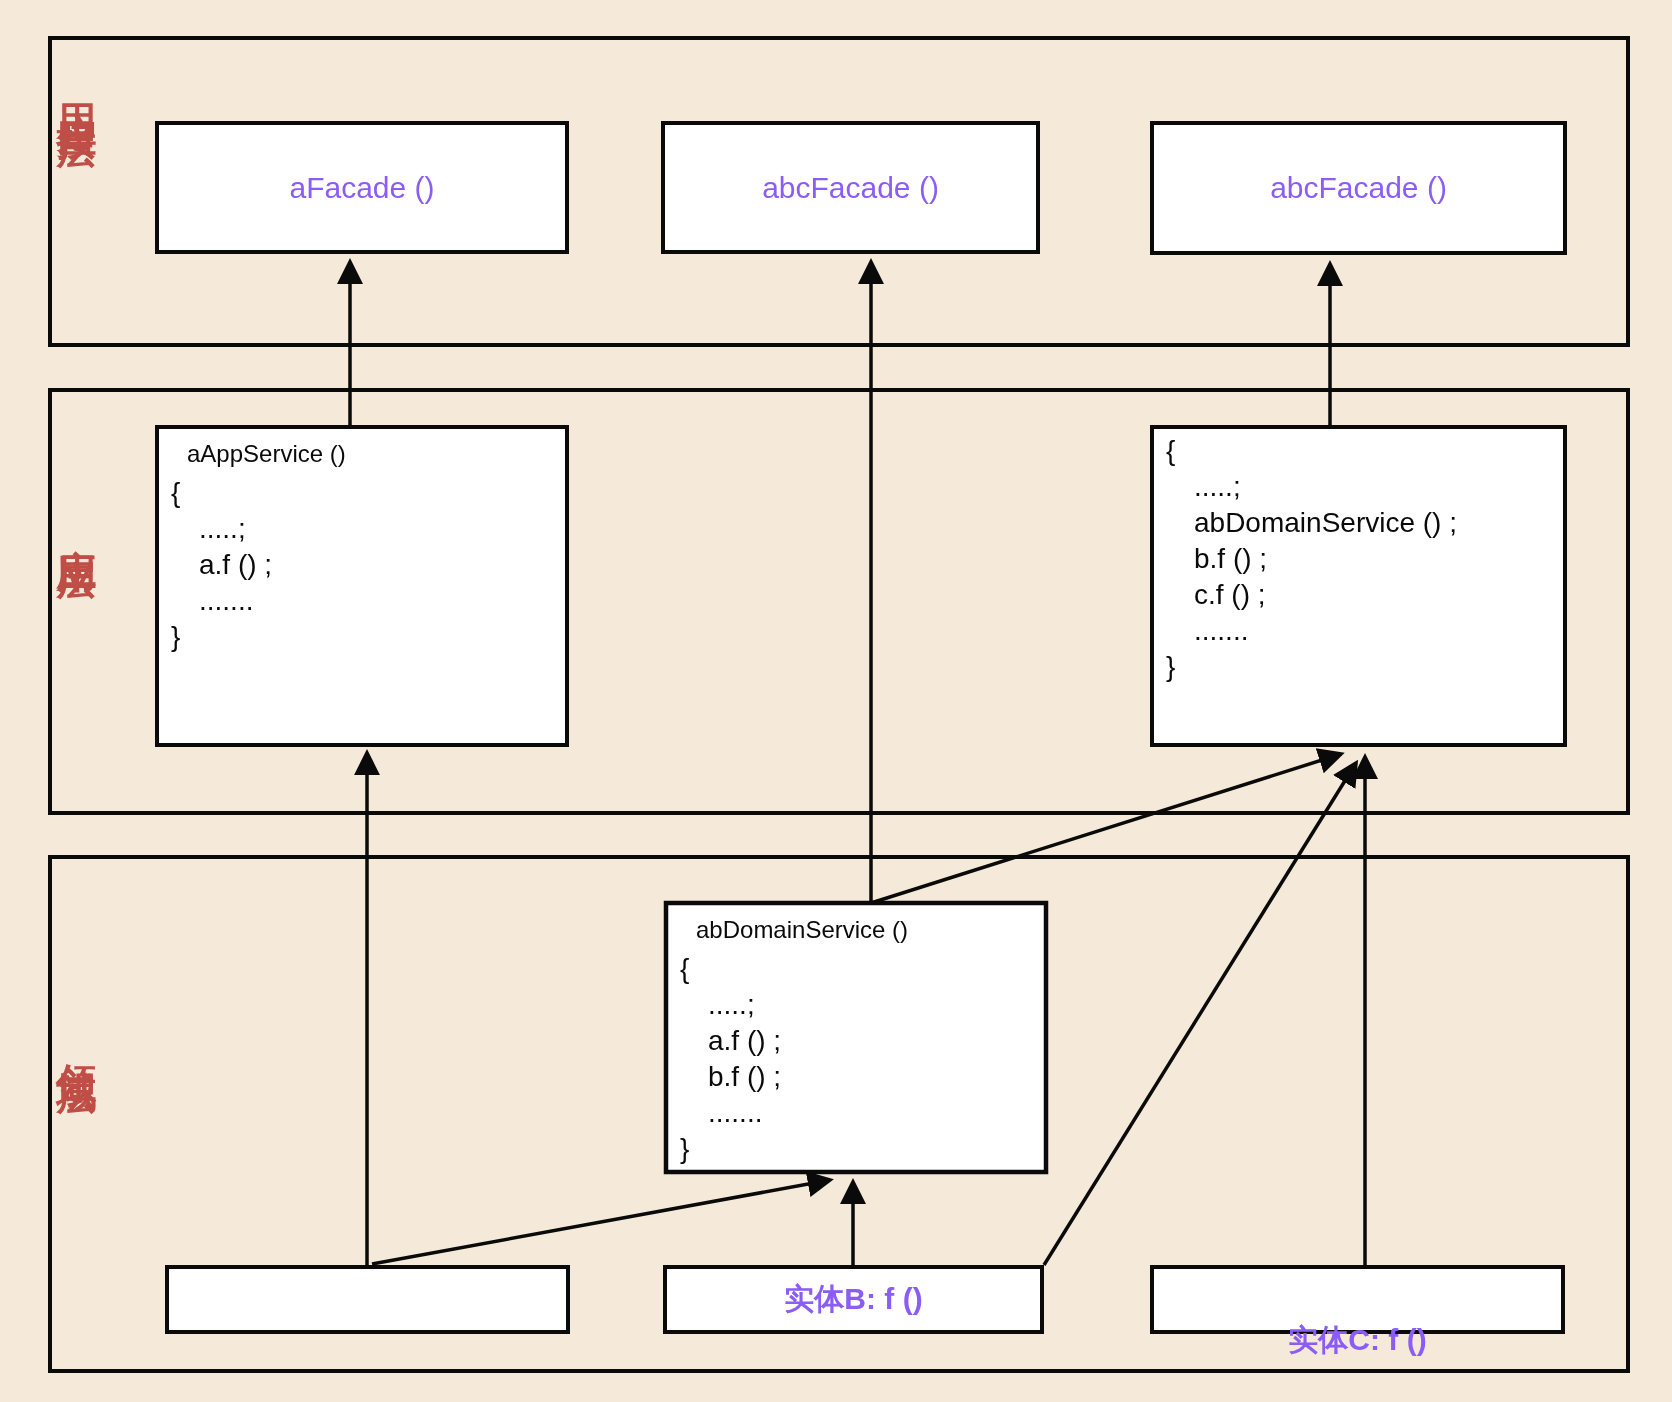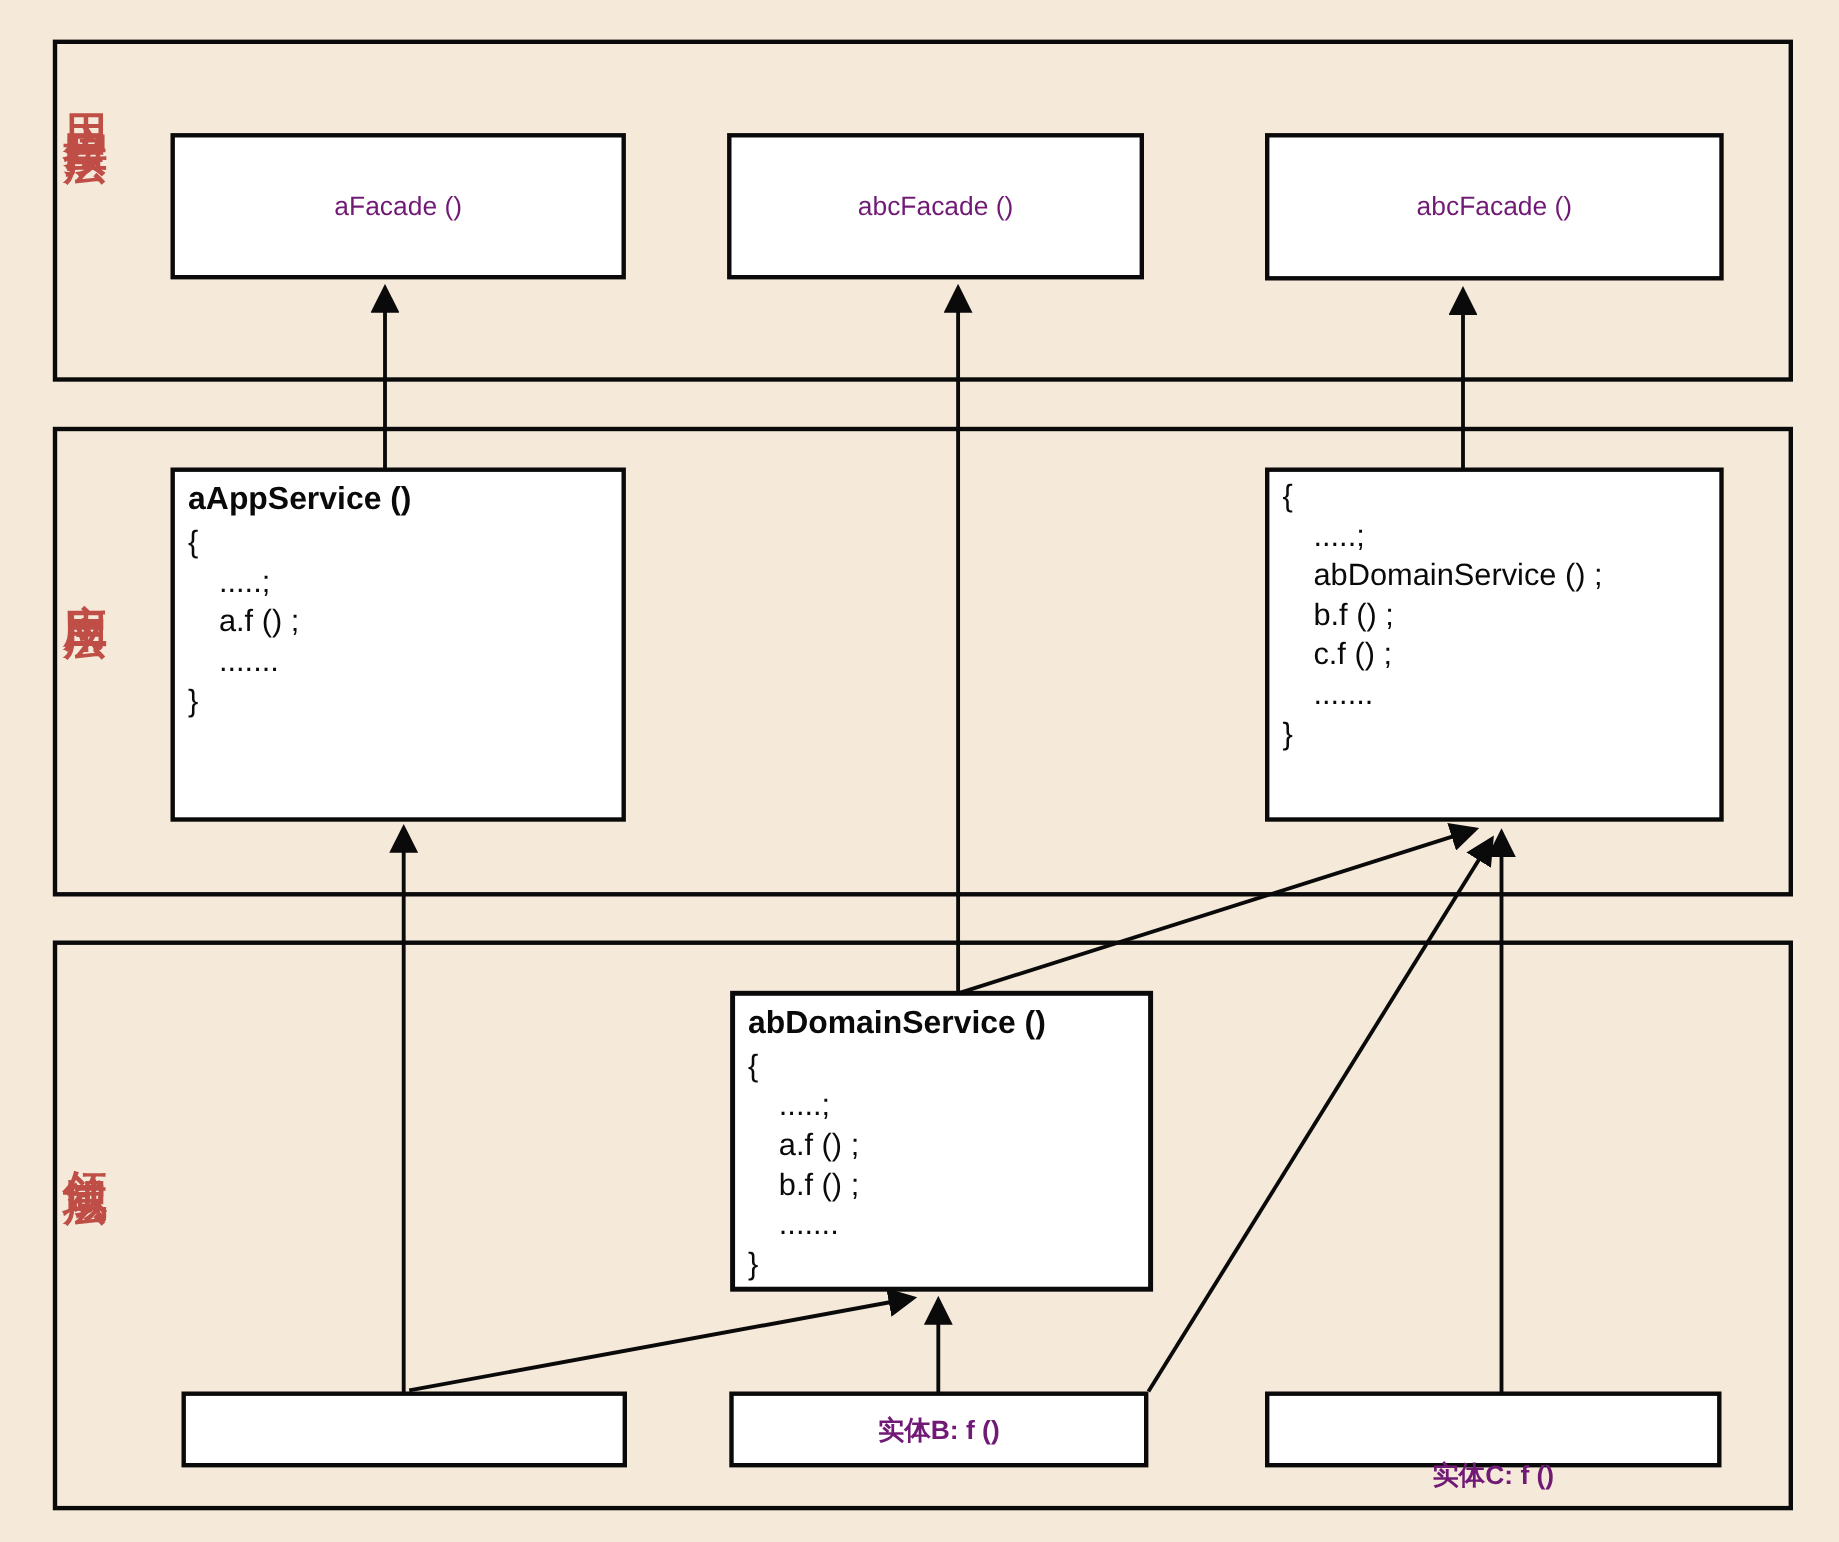--- a/index.html
+++ b/index.html
@@ -20,34 +20,35 @@
     text-orientation:upright;
     font-weight:bold;
     font-size:40px;
     letter-spacing:7px;
     color:#bf4e47;
     line-height:1;
   }
   .box-label{
     position:absolute;
     display:flex;align-items:center;justify-content:center;
-    font-size:24px;color:#701a75;
+    font-size:30px;color:#8b5cf6;
     box-sizing:border-box;
   }
   .entity-label{font-weight:bold;}
   .code-block{
     position:absolute;
     color:#0a0a0a;
     box-sizing:border-box;
   }
   .code-title{
-    font-weight:bold;
-    font-size:29px;
+    font-weight:normal;
+    font-size:24px;
     line-height:42px;
     white-space:pre;
+    margin-left:16px;
   }
   .code-line{
     font-size:28px;
     line-height:36px;
     white-space:pre;
   }
   .ind{padding-left:28px;}
 </style>
 </head>
 <body>

